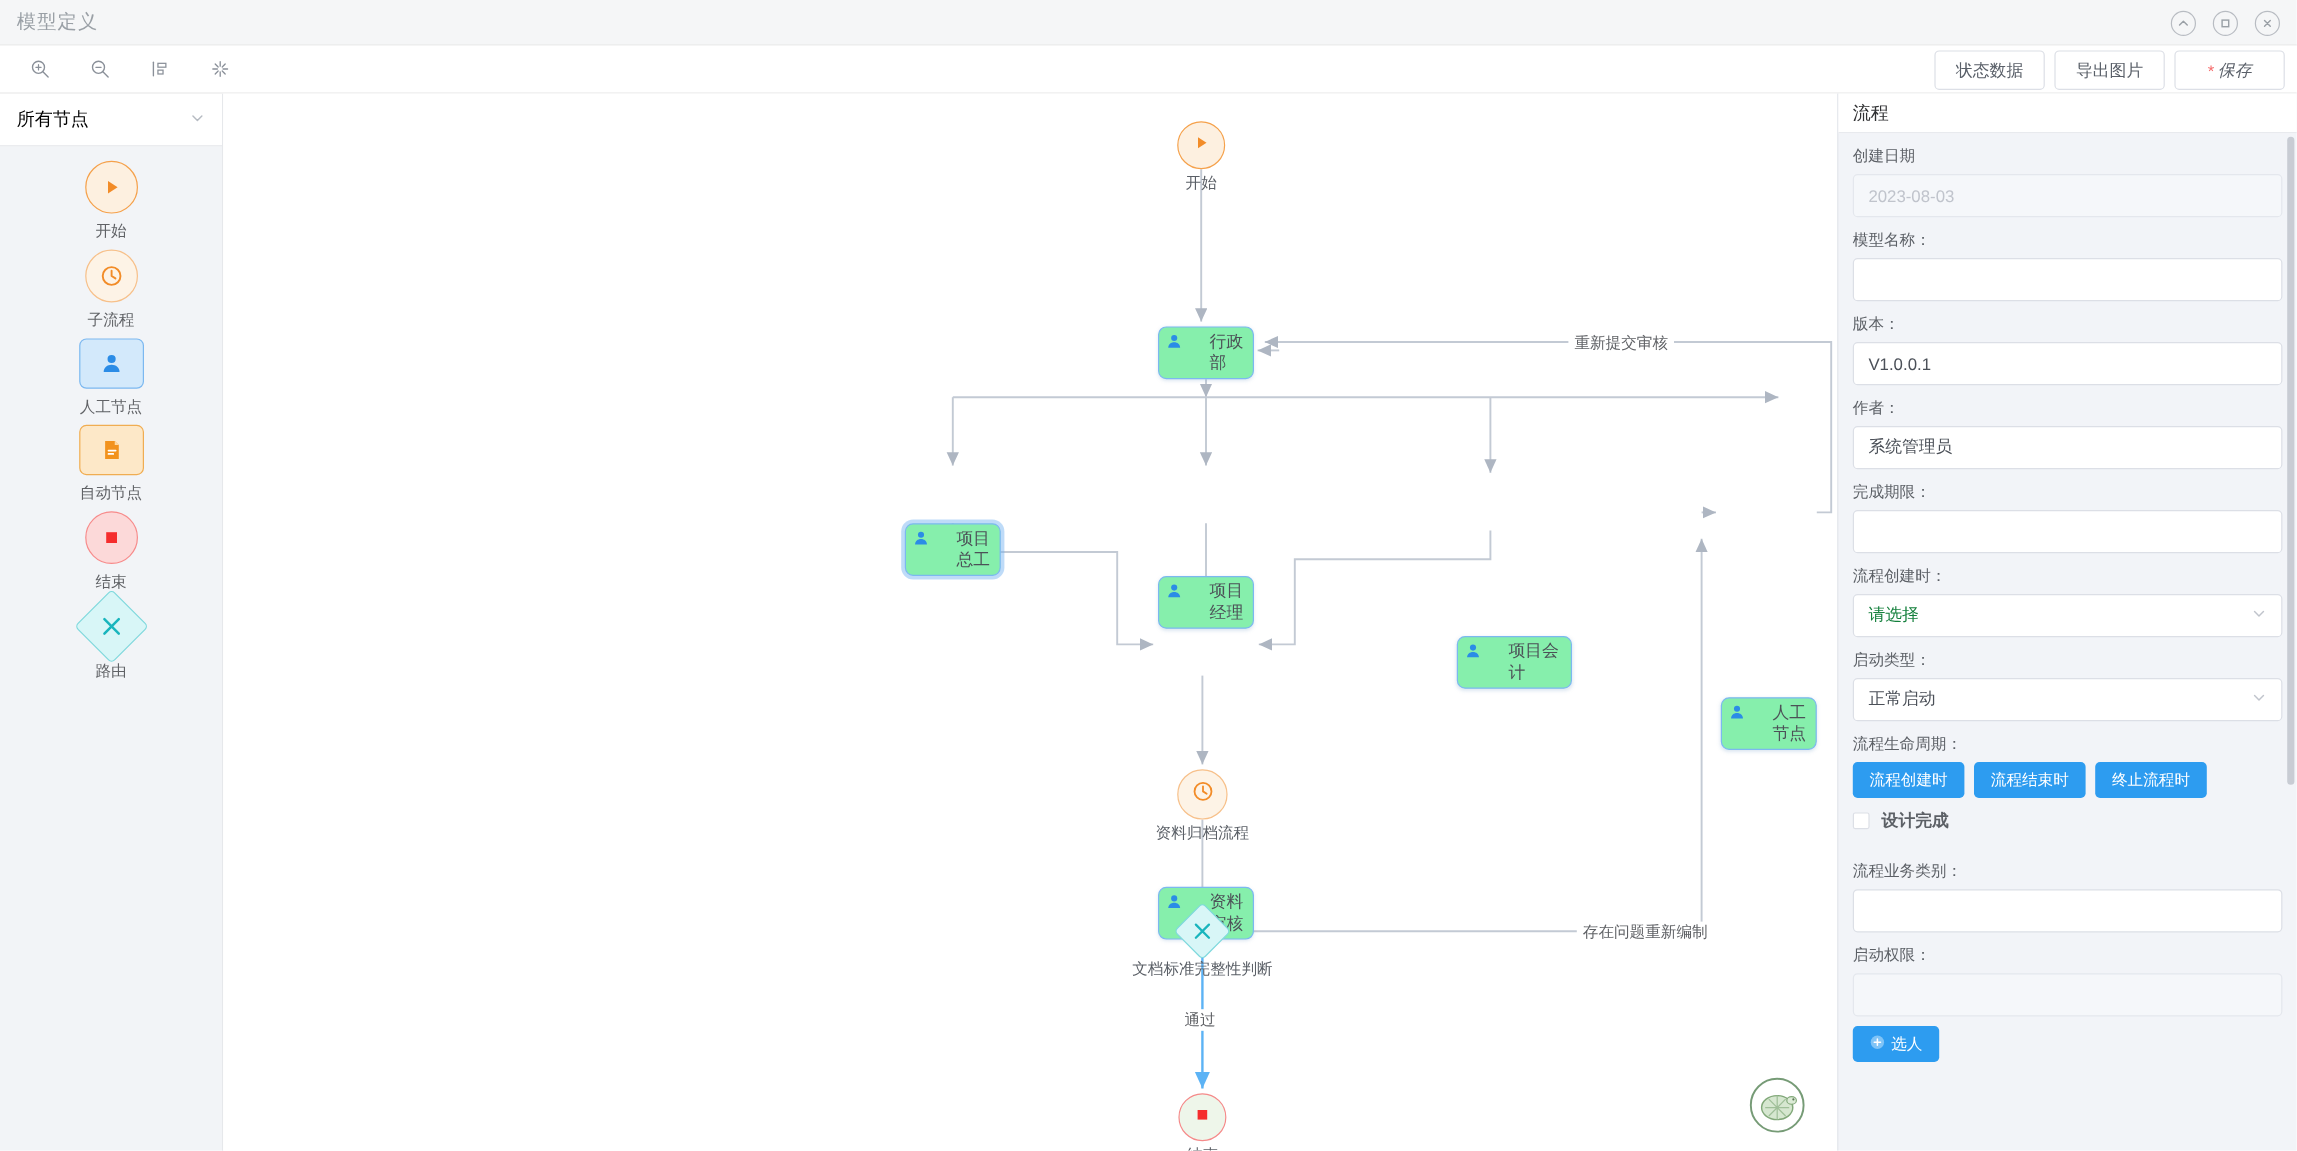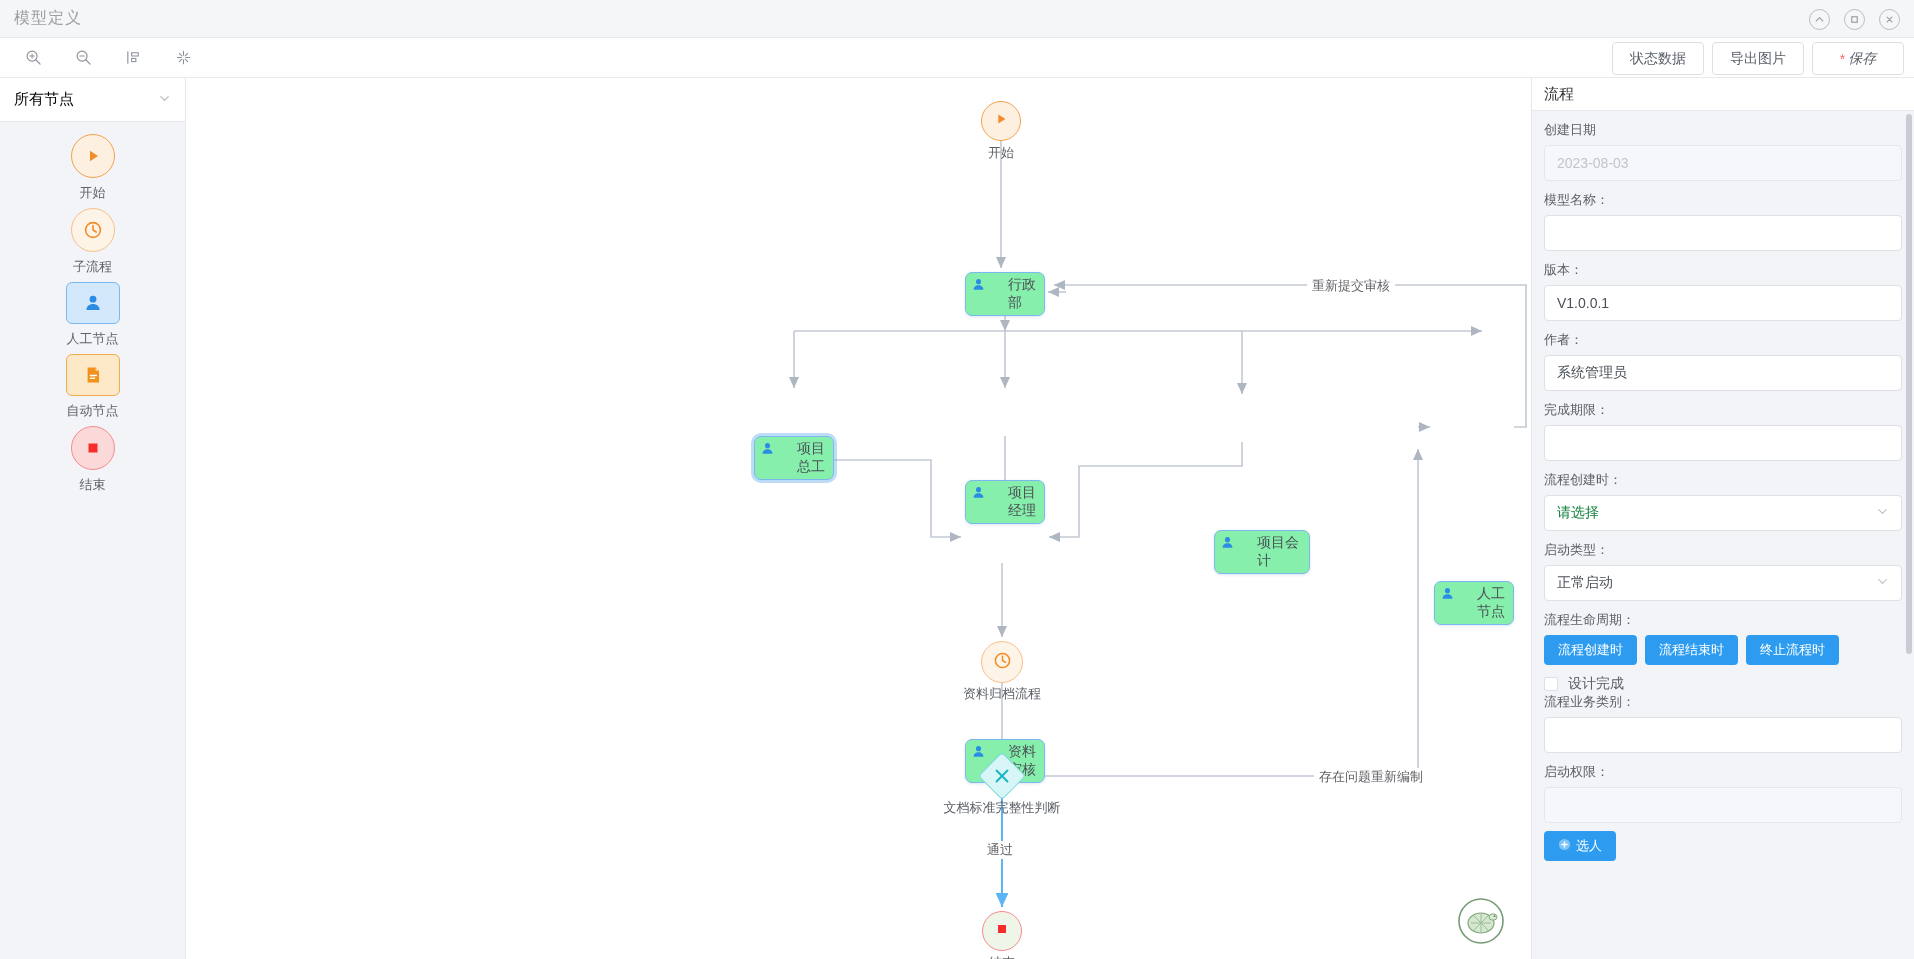--- a/index.html
+++ b/index.html
@@ -195,21 +195,21 @@
   .inp.disabled { background: #f5f7fa; color: #c0c4cc; border-color: #e4e7ed; }
   .inp.select { justify-content: space-between; cursor: pointer; }
   .inp.select .ph { color: #15803d; }
   .inp .chev { color: #c0c4cc; font-size: 12px; }
   .lifecycle { display: flex; flex-wrap: wrap; gap: 8px; margin-top: 4px; }
   .bbtn {
     background: #2d9cf0; color: #ffffff; border: none; border-radius: 4px;
     height: 30px; padding: 0 14px; font-size: 13px; cursor: pointer;
     font-family: "Liberation Sans", sans-serif;
   }
-  .chk-row { display: flex; align-items: center; gap: 10px; margin: 10px 0 0 0; }
+  .chk-row { display: flex; align-items: center; gap: 10px; margin: 10px 0 24px 0; font-weight: bold; }
   .chk-box {
     width: 14px; height: 14px; border: 1px solid #dcdfe6; border-radius: 2px;
     background: #ffffff; cursor: pointer;
   }
   .chk-label { font-size: 14px; color: #5c6066; }
   .pick-btn {
     background: #2d9cf0; color: #ffffff; border: none; border-radius: 4px;
     height: 30px; padding: 0 14px; font-size: 13px; cursor: pointer;
     display: inline-flex; align-items: center; gap: 5px; margin-top: 8px;
     font-family: Liberation Sans, sans-serif;
@@ -338,20 +338,30 @@
 
       <div class="pal-item">
         <div class="sh-end">
           <svg width="18" height="18" viewBox="0 0 18 18">
               <rect x="4.5" y="4.5" width="9" height="9" fill="#f52d2d"></rect>
             </svg>
         </div>
         <div class="pal-label">结束</div>
       </div>
 
+      <div class="pal-item">
+        <div class="sh-gw">
+            <span>
+          <svg width="22" height="22" viewBox="0 0 22 22">
+                <path d="M5 5l12 12M17 5L5 17" stroke="#19b5bd" stroke-width="2.1" stroke-linecap="round"></path>
+              </svg>
+        </span>
+          </div>
+        <div class="pal-label">路由</div>
+      </div>
 
     </div>
   </div>
 
   <div class="canvas">
     <svg class="edges" width="1345" height="881">
       <defs>
         <marker id="arr" markerWidth="9" markerHeight="9" refX="7" refY="3.2" orient="auto">
           <path d="M0 0L7 3.2L0 6.4z" fill="#aeb6c2"></path>
         </marker>

